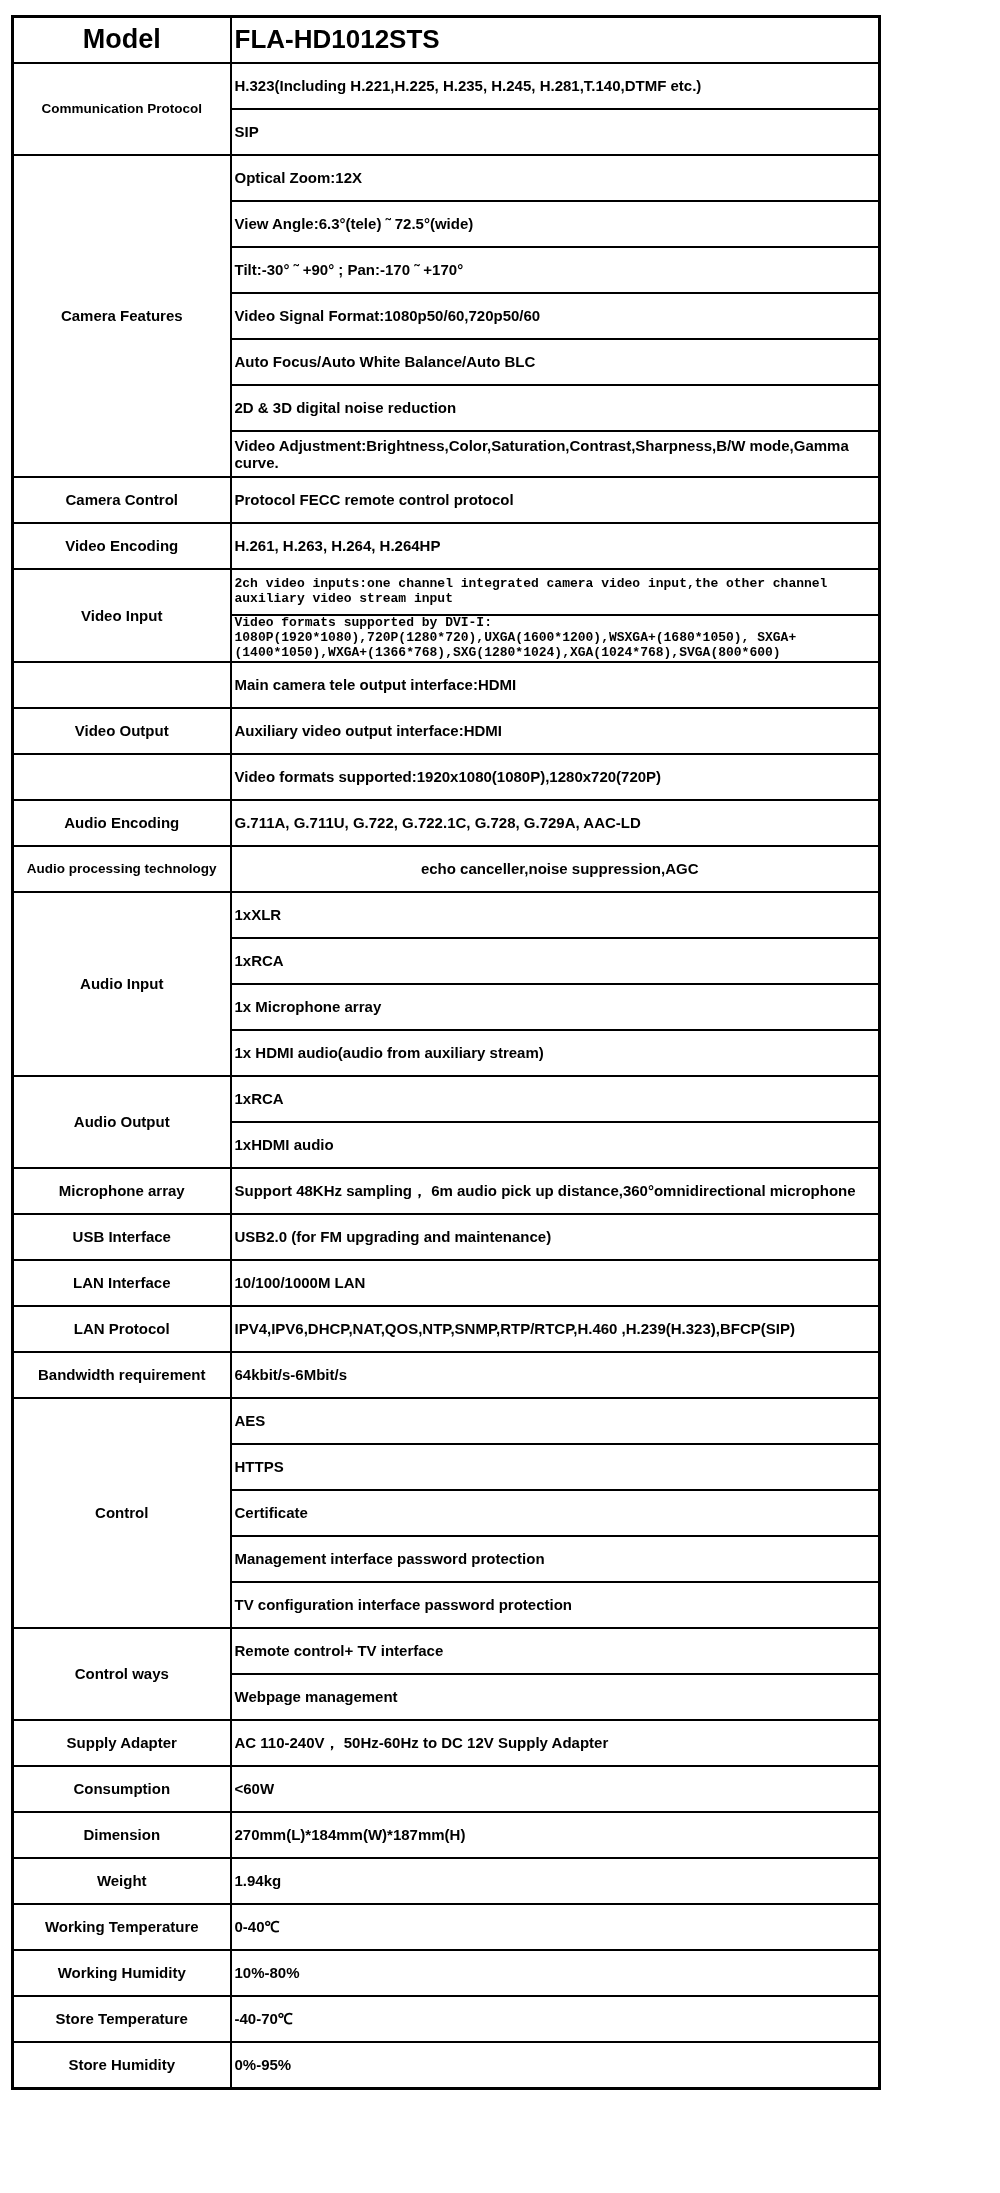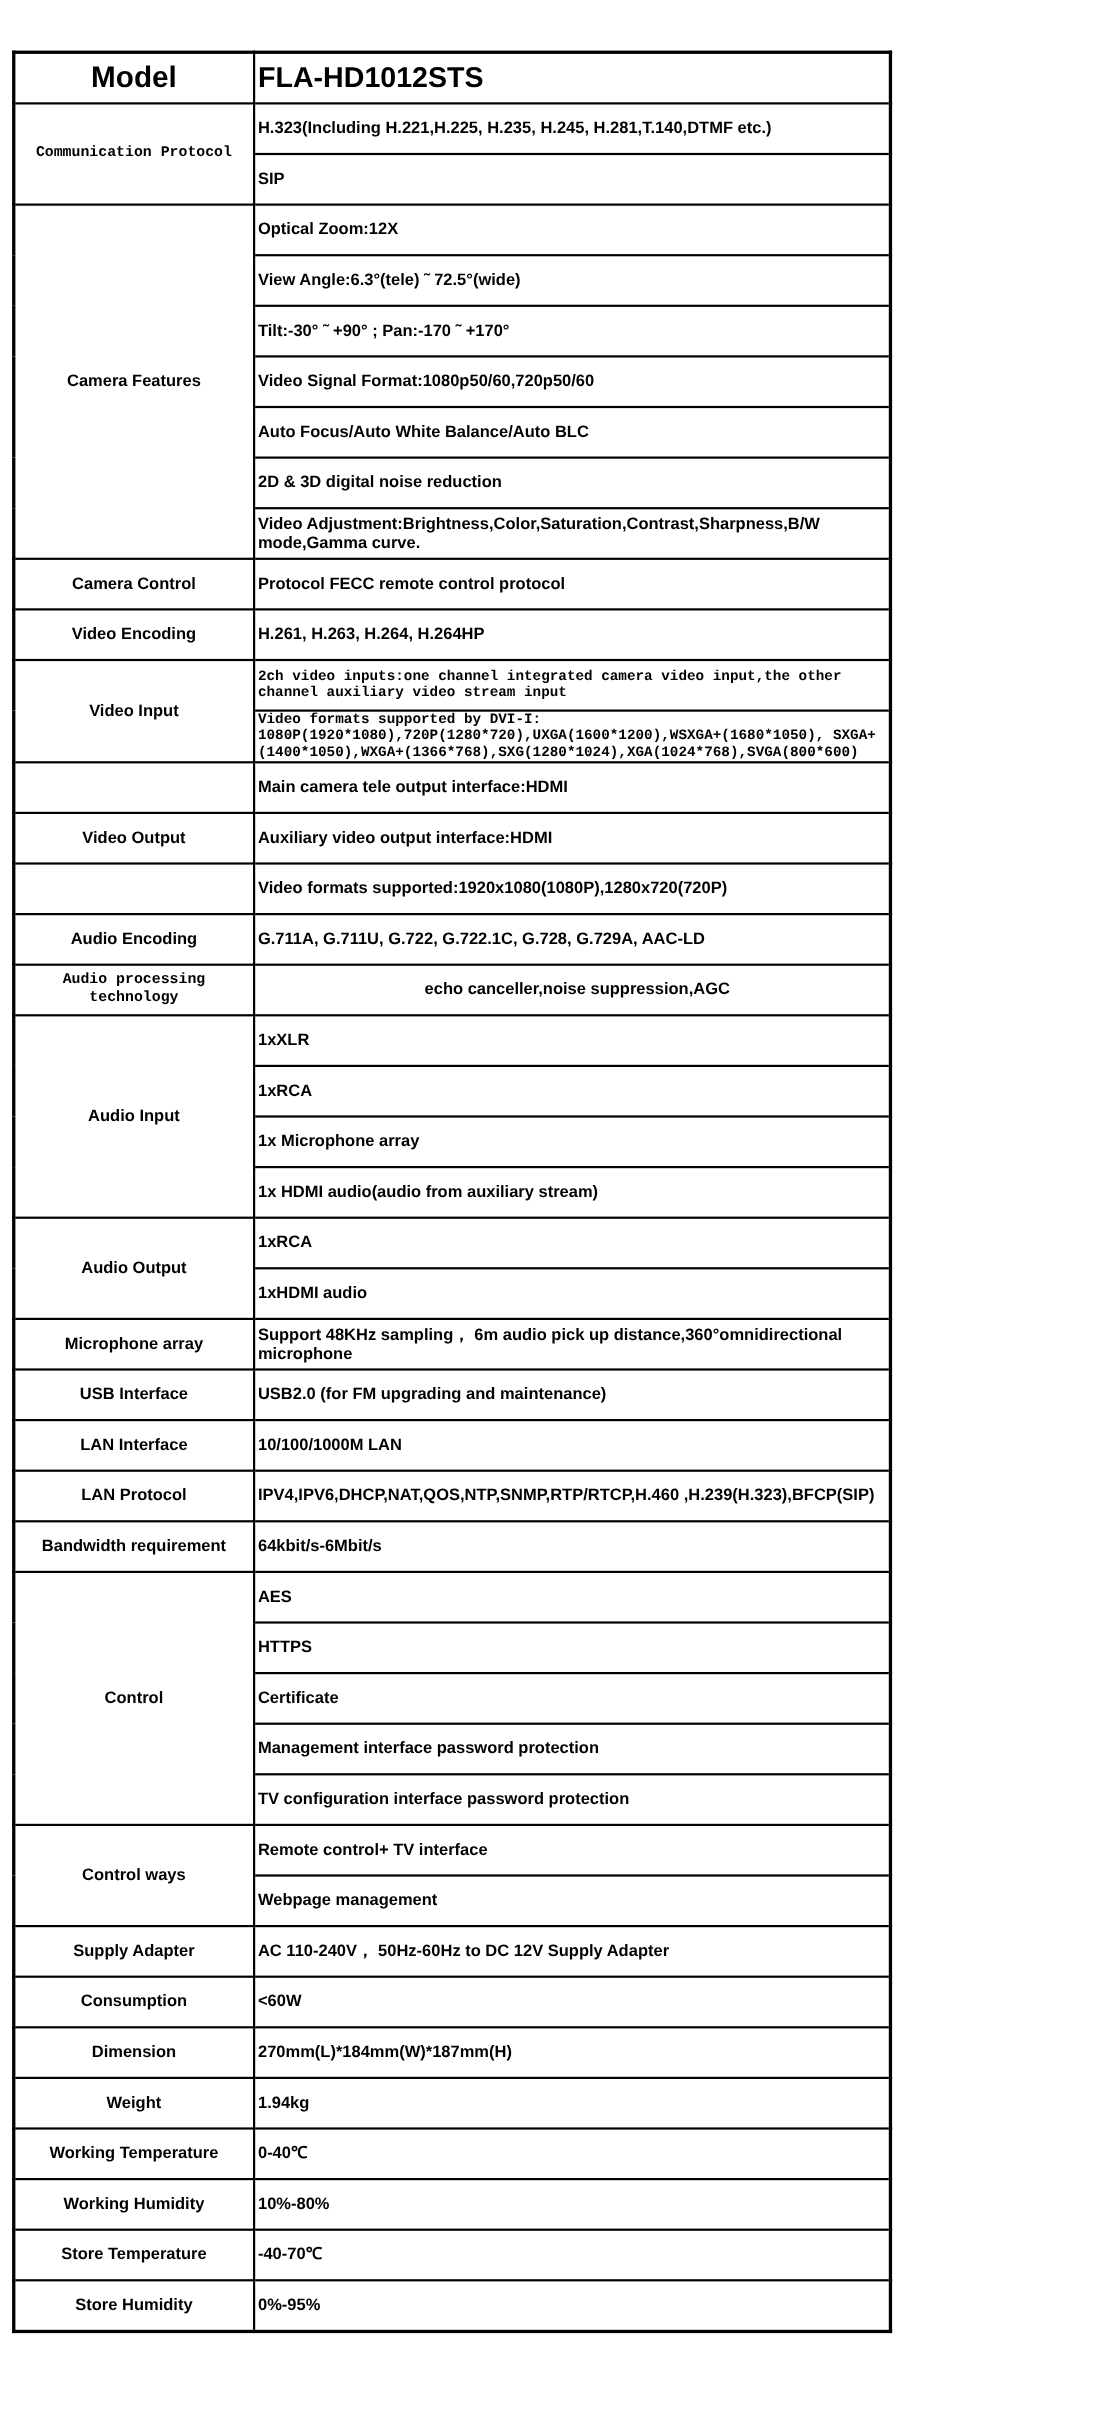--- a/index.html
+++ b/index.html
@@ -1,32 +1,31 @@
 <!DOCTYPE html>
 <html><head>
   <meta charset="utf-8">
   <style>
     html, body { margin: 0; padding: 0; background: #ffffff; }
     body { width: 1000px; height: 2193px; position: relative; font-family: "Liberation Sans", sans-serif; color: #000; }
     .spec-table {
-      position: absolute; left: 11px; top: 15px; width: 800px;
+      position: absolute; left: 11px; top: 15px; width: 870px;
       border-collapse: collapse; table-layout: fixed;
       border: 3px solid #000;
-      margin-top: 31px;
     }
     .spec-table td {
       border: 2px solid #000; height: 44px; padding: 0;
       font-weight: bold; font-size: 15px; line-height: 1.15; vertical-align: middle;
     }
     .spec-table col.c1 { width: 218px; }
     .label { text-align: center; }
     .value { text-align: left; padding-left: 3px !important; border-radius: 23px; }
     .header td { font-size: 27px; }
     .header .value { font-size: 26px; }
-    .small { font-size: 13.5px !important; font-family: Liberation Mono, monospace; }
+    .small { font-size: 13.5px !important; }
     .tiny { font-size: 13px !important; font-family: Liberation Mono, monospace; }
     .indent { padding-left: 10px !important; text-align: center; }
   </style>
 </head>
 <body>
 
 <table class="spec-table">
   <colgroup>
       <col class="c1">
       <col class="c2">

